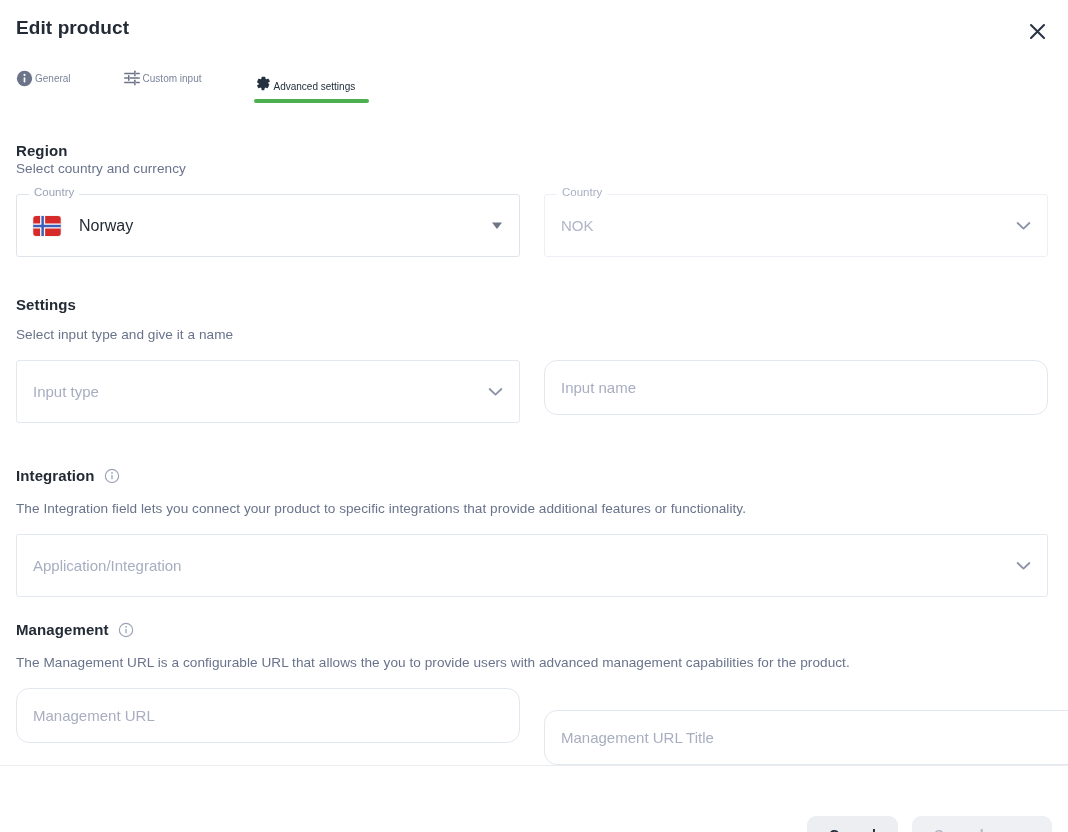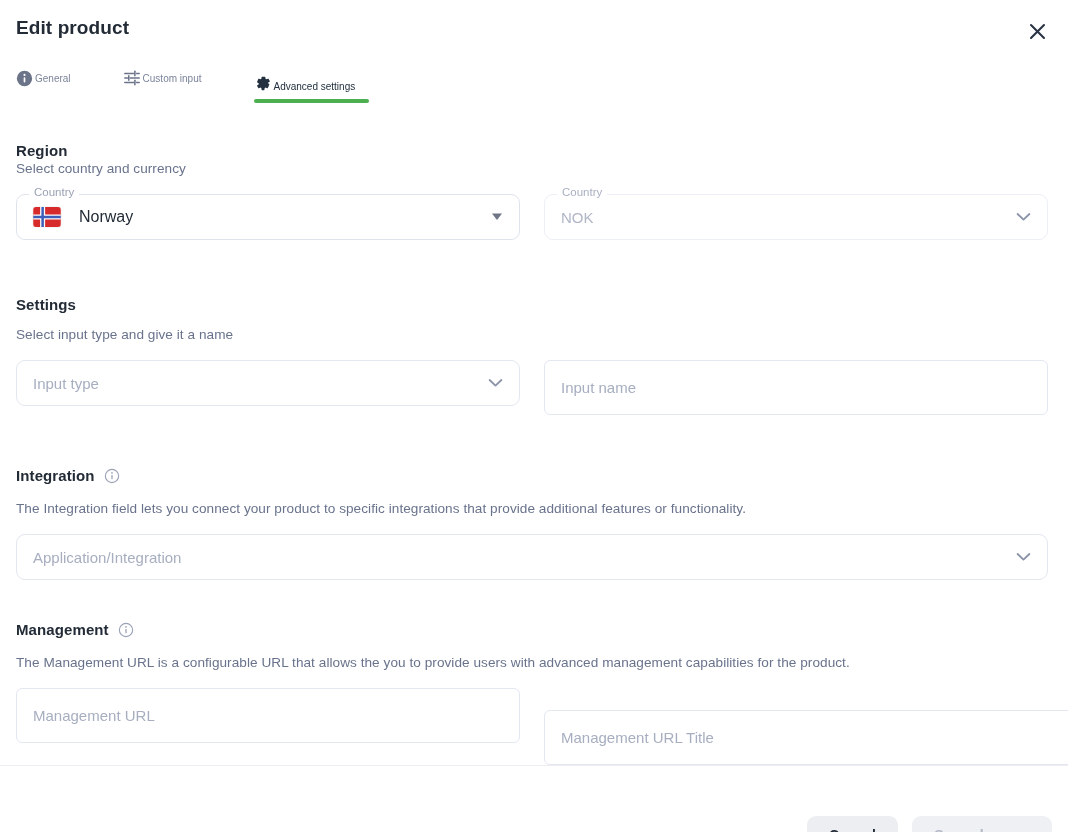--- a/index.html
+++ b/index.html
@@ -67,23 +67,23 @@
     font-size: 13.5px; color: #6c7governing;
   }
   .section-sub, .section-desc {
     position: absolute; left: 16px;
     font-size: 13.6px; color: #69738c; letter-spacing: .05px;
   }
 
   
   .field {
     position: absolute;
-    height: 46px;
+    height: 63px;
     border: 1px solid #e3e7ef;
-    border-radius: 9px;
+    border-radius: 3px;
     background: #ffffff;
     display: flex; align-items: center;
     padding: 4px 16px;
     cursor: pointer;
   }
   .field.notched { border-color: #dfe3ec; }
   .field.disabled { background: #ffffff; border-color: #eceff5; cursor: default; }
 
   .field .legend {
     position: absolute; top: -8px; left: 12px;
@@ -106,21 +106,21 @@
   }
 
   .flag {
     width: 28px; height: 20px; border-radius: 3px; overflow: hidden;
     margin-right: 18px; flex: 0 0 auto; position: relative;
     box-shadow: 0 0 0 .5px rgba(0,0,0,.08);
   }
 
   input.text-field {
     position: absolute; height: 55px;
-    border: 1px solid #e3e7ef; border-radius: 6px;
+    border: 1px solid #e3e7ef; border-radius: 13px;
     background: #fff; padding: 0 16px;
     font-family: "Liberation Sans", sans-serif;
     font-size: 15px; color: #222b36; outline: none;
   }
   input.text-field::placeholder { color: #a7aec0; }
 
   .info-icon { display: flex; align-items: center; cursor: pointer; }
 
   
   .divider {

